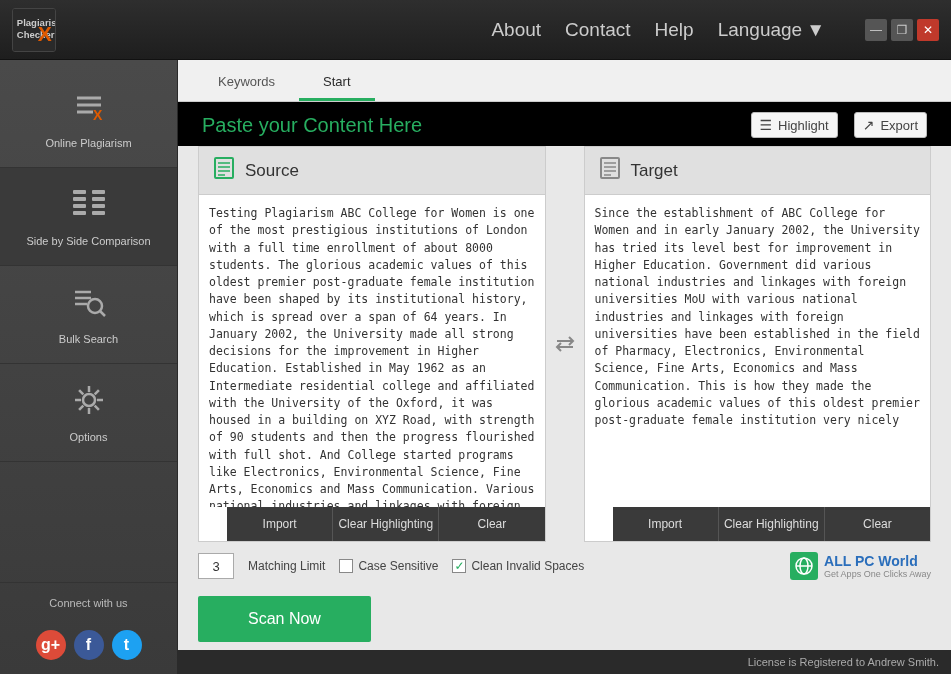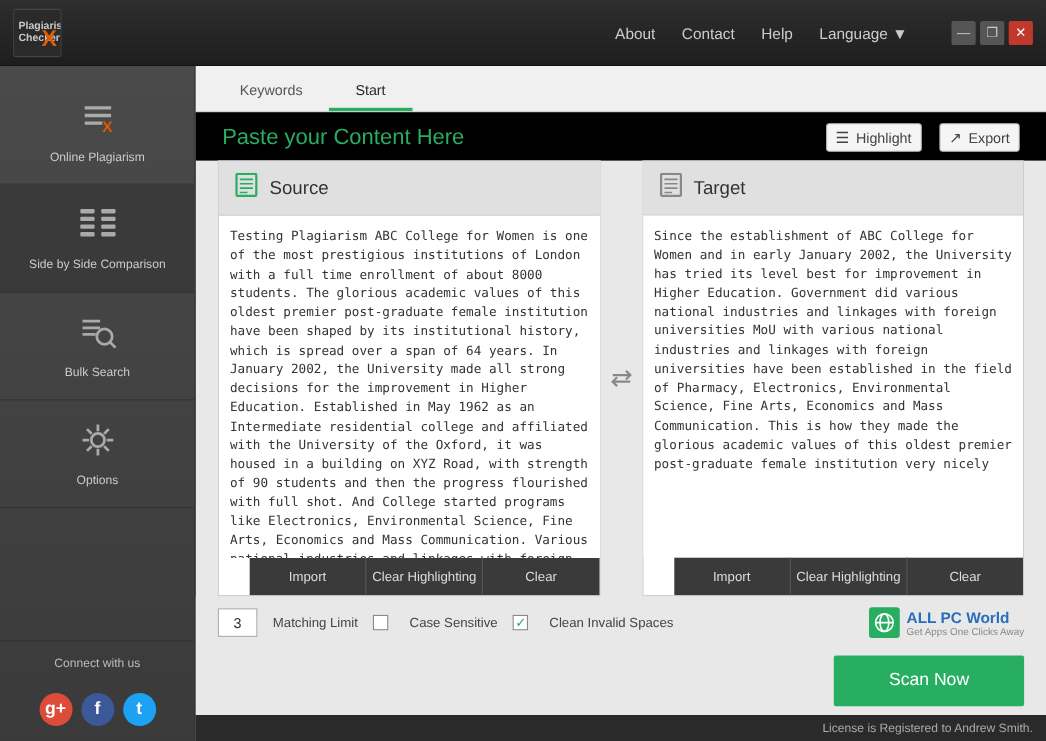--- a/index.html
+++ b/index.html
@@ -19,21 +19,21 @@
     .app-logo {
       width: 44px; height: 44px;
       background: #2a2a2a;
       border: 1px solid #444;
       border-radius: 3px;
       display: flex; align-items: center; justify-content: center;
       font-weight: bold; font-size: 11px; color: #ccc; line-height: 1.2; text-align: center;
       position: relative;
     }
     .title-bar-nav { display: flex; align-items: center; gap: 24px; }
-    .title-bar-nav span { color: #ccc; font-size: 14px; cursor: pointer; text-align: center; }
+    .title-bar-nav span { color: #ccc; font-size: 19px; cursor: pointer; text-align: center; }
     .lang-btn { display: flex; align-items: center; gap: 4px; color: #ccc; font-size: 13px; cursor: pointer; }
     .window-controls { display: flex; gap: 4px; margin-left: 16px; }
     .win-btn {
       width: 22px; height: 22px; border-radius: 2px;
       display: flex; align-items: center; justify-content: center;
       font-size: 12px; cursor: pointer; color: #ccc;
     }
     .win-btn.min { background: #555; }
     .win-btn.max { background: #555; }
     .win-btn.close { background: #c0392b; color: #fff; }
@@ -200,21 +200,21 @@
     .num-input {
       width: 36px;
       height: 26px;
       border: 1px solid #aaa;
       background: #fff;
       text-align: center;
       font-size: 13px;
       color: #333;
     }
     .control-label { font-size: 12px; color: #444; }
-    .checkbox-wrap { display: flex; align-items: flex-end; gap: 19px; cursor: pointer; }
+    .checkbox-wrap { display: flex; align-items: flex-end; gap: 5px; cursor: pointer; }
     .checkbox-box {
       width: 14px; height: 14px;
       border: 1px solid #888;
       background: #fff;
       display: flex; align-items: center; justify-content: center;
       font-size: 10px;
     }
     .checkbox-box.checked { background: #fff; }
     .checkbox-label { font-size: 12px; color: #444; }
 
@@ -223,21 +223,20 @@
       display: flex; flex-direction: column; align-items: flex-end;
     }
     .brand-name { font-size: 14px; font-weight: bold; color: #2a6ebb; }
     .brand-sub { font-size: 9px; color: #888; }
 
     
     .scan-section {
       padding: 6px 20px 8px;
       background: #e8e8e8;
       display: flex;
-      justify-content: flex-end;
     }
     .scan-btn {
       background: #27ae60;
       color: #fff;
       border: none;
       padding: 14px 50px;
       font-size: 16px;
       cursor: pointer;
       border-radius: 2px;
       font-weight: 500;

